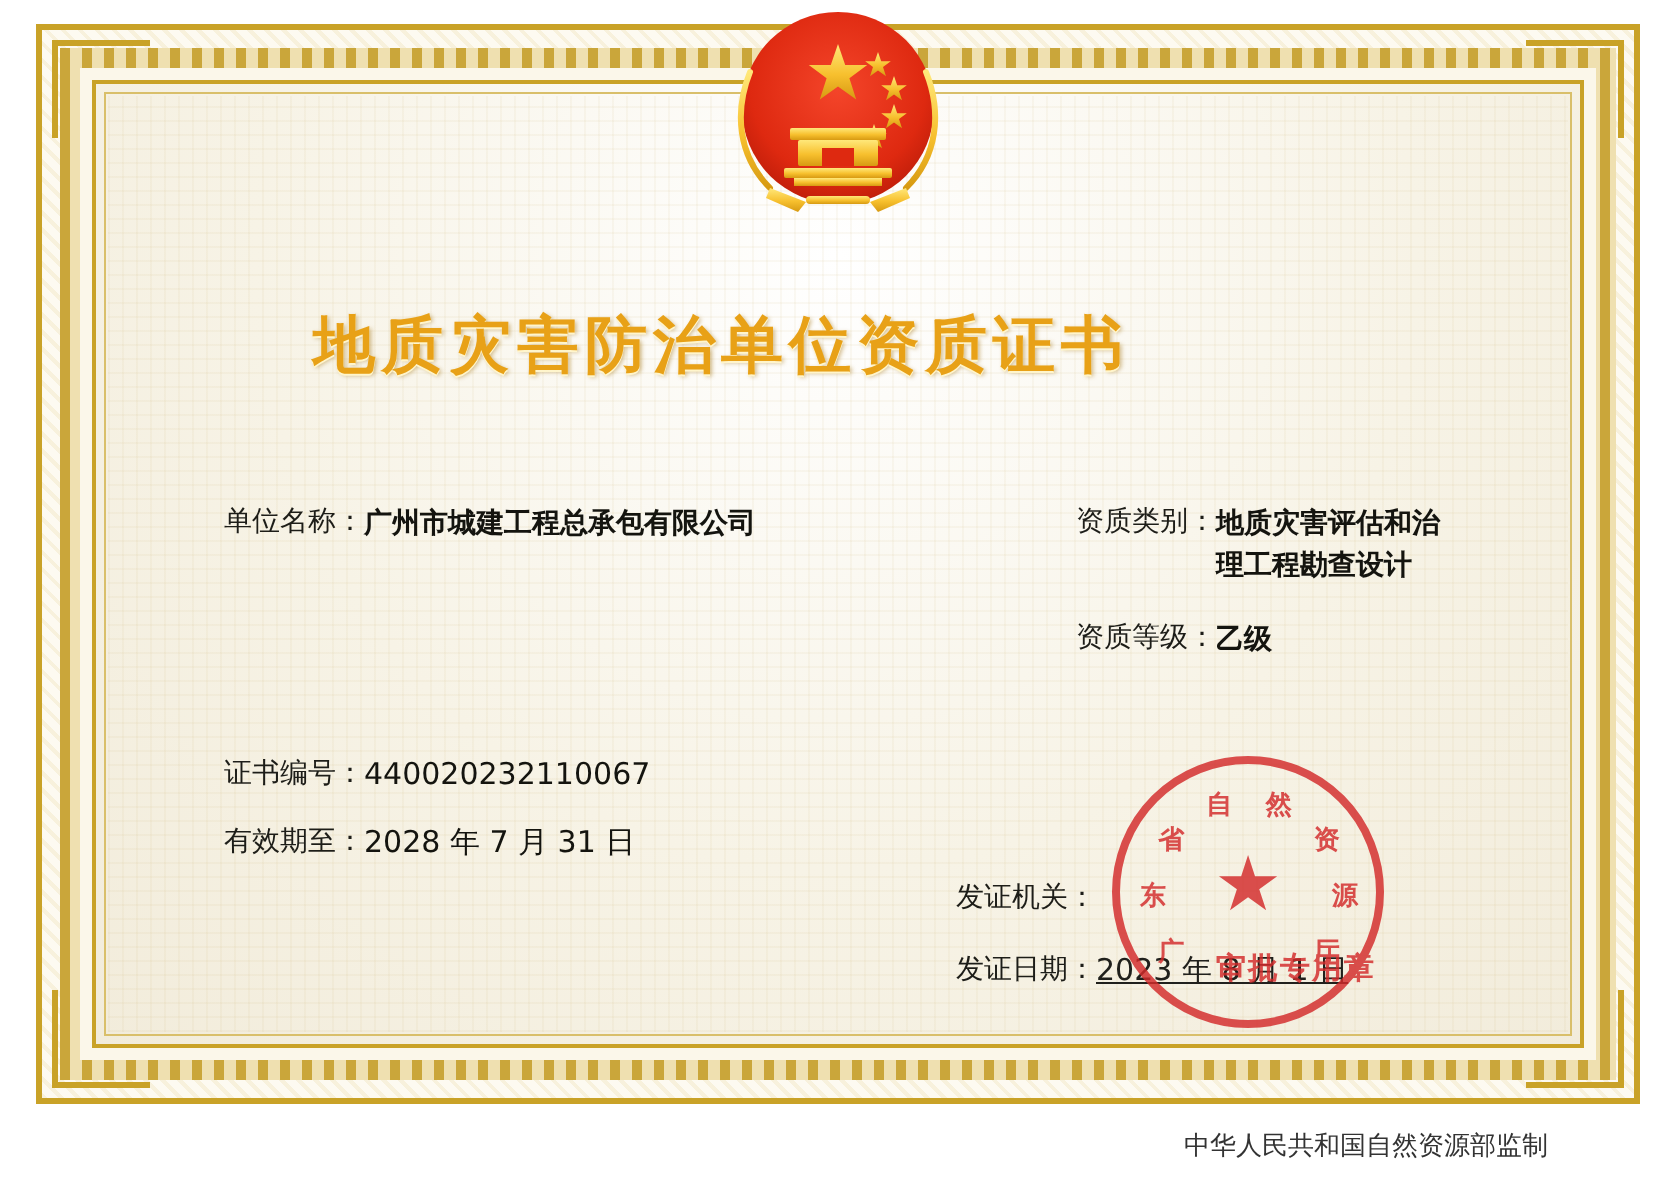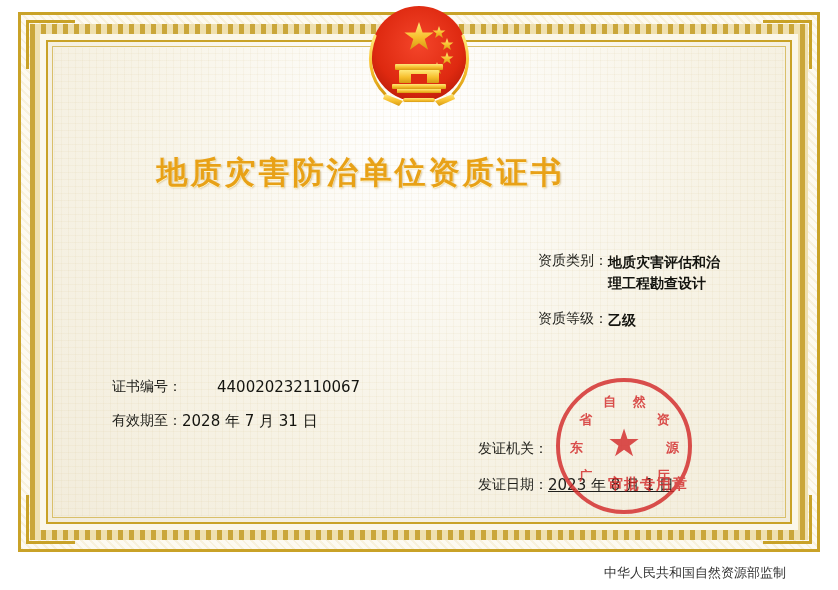--- a/index.html
+++ b/index.html
@@ -150,21 +150,21 @@
   .val-plain {
     font-size: 15px;
     font-weight: normal;
     color: #14140f;
     white-space: nowrap;
   }
 
   
   #row-unit      { left: 112px; top: 12px; }
   #row-address   { left: 112px; top: 70px; }
-  #row-certno    { left: 112px; top: 138px; gap: 35px; }
+  #row-certno    { left: 112px; top: 138px; }
   #row-valid     { left: 112px; top: 172px; }
 
   
   #row-category  { left: 538px; top: 12px; }
   #row-grade     { left: 538px; top: 70px; }
   #row-issuer    { left: 478px; top: 200px; }
   #row-issuedate { left: 478px; top: 236px; }
 
   .dateline { white-space: nowrap; font-size: 15px; text-decoration: underline; }
 
@@ -214,21 +214,21 @@
     font-family: "DejaVu Sans", sans-serif;
     font-size: 13px;
     font-weight: bold;
     color: #d32a2a;
     transform-origin: 0 0;
   }
 
   
   .footer {
     position: absolute;
-    right: 52px;
+    right: 64px;
     bottom: 8px;
     font-family: Liberation Serif, serif;
     font-size: 13px;
     color: #333;
   }
 </style>
 </head>
 <body>
 
 <div id="certificate">
@@ -287,20 +287,24 @@
         <path d="M26 92 L44 99 L40 104 L24 97 Z"></path>
         <path d="M94 92 L76 99 L80 104 L96 97 Z"></path>
       </g>
     </svg>
   </div>
 
   <div class="title">地质灾害防治单位资质证书</div>
 
   <div class="fields">
 
+    <div class="row" id="row-unit">
+      <span class="lbl">单位名称：</span>
+      <span class="val">广州市城建工程总承包有限公司</span>
+    </div>
 
 
     <div class="row" id="row-certno">
       <span class="lbl">证书编号：</span>
       <span class="val-plain">440020232110067</span>
     </div>
 
     <div class="row" id="row-valid">
       <span class="lbl">有效期至：</span>
       <span class="val-plain">2028 年 7  月 31 日</span>

